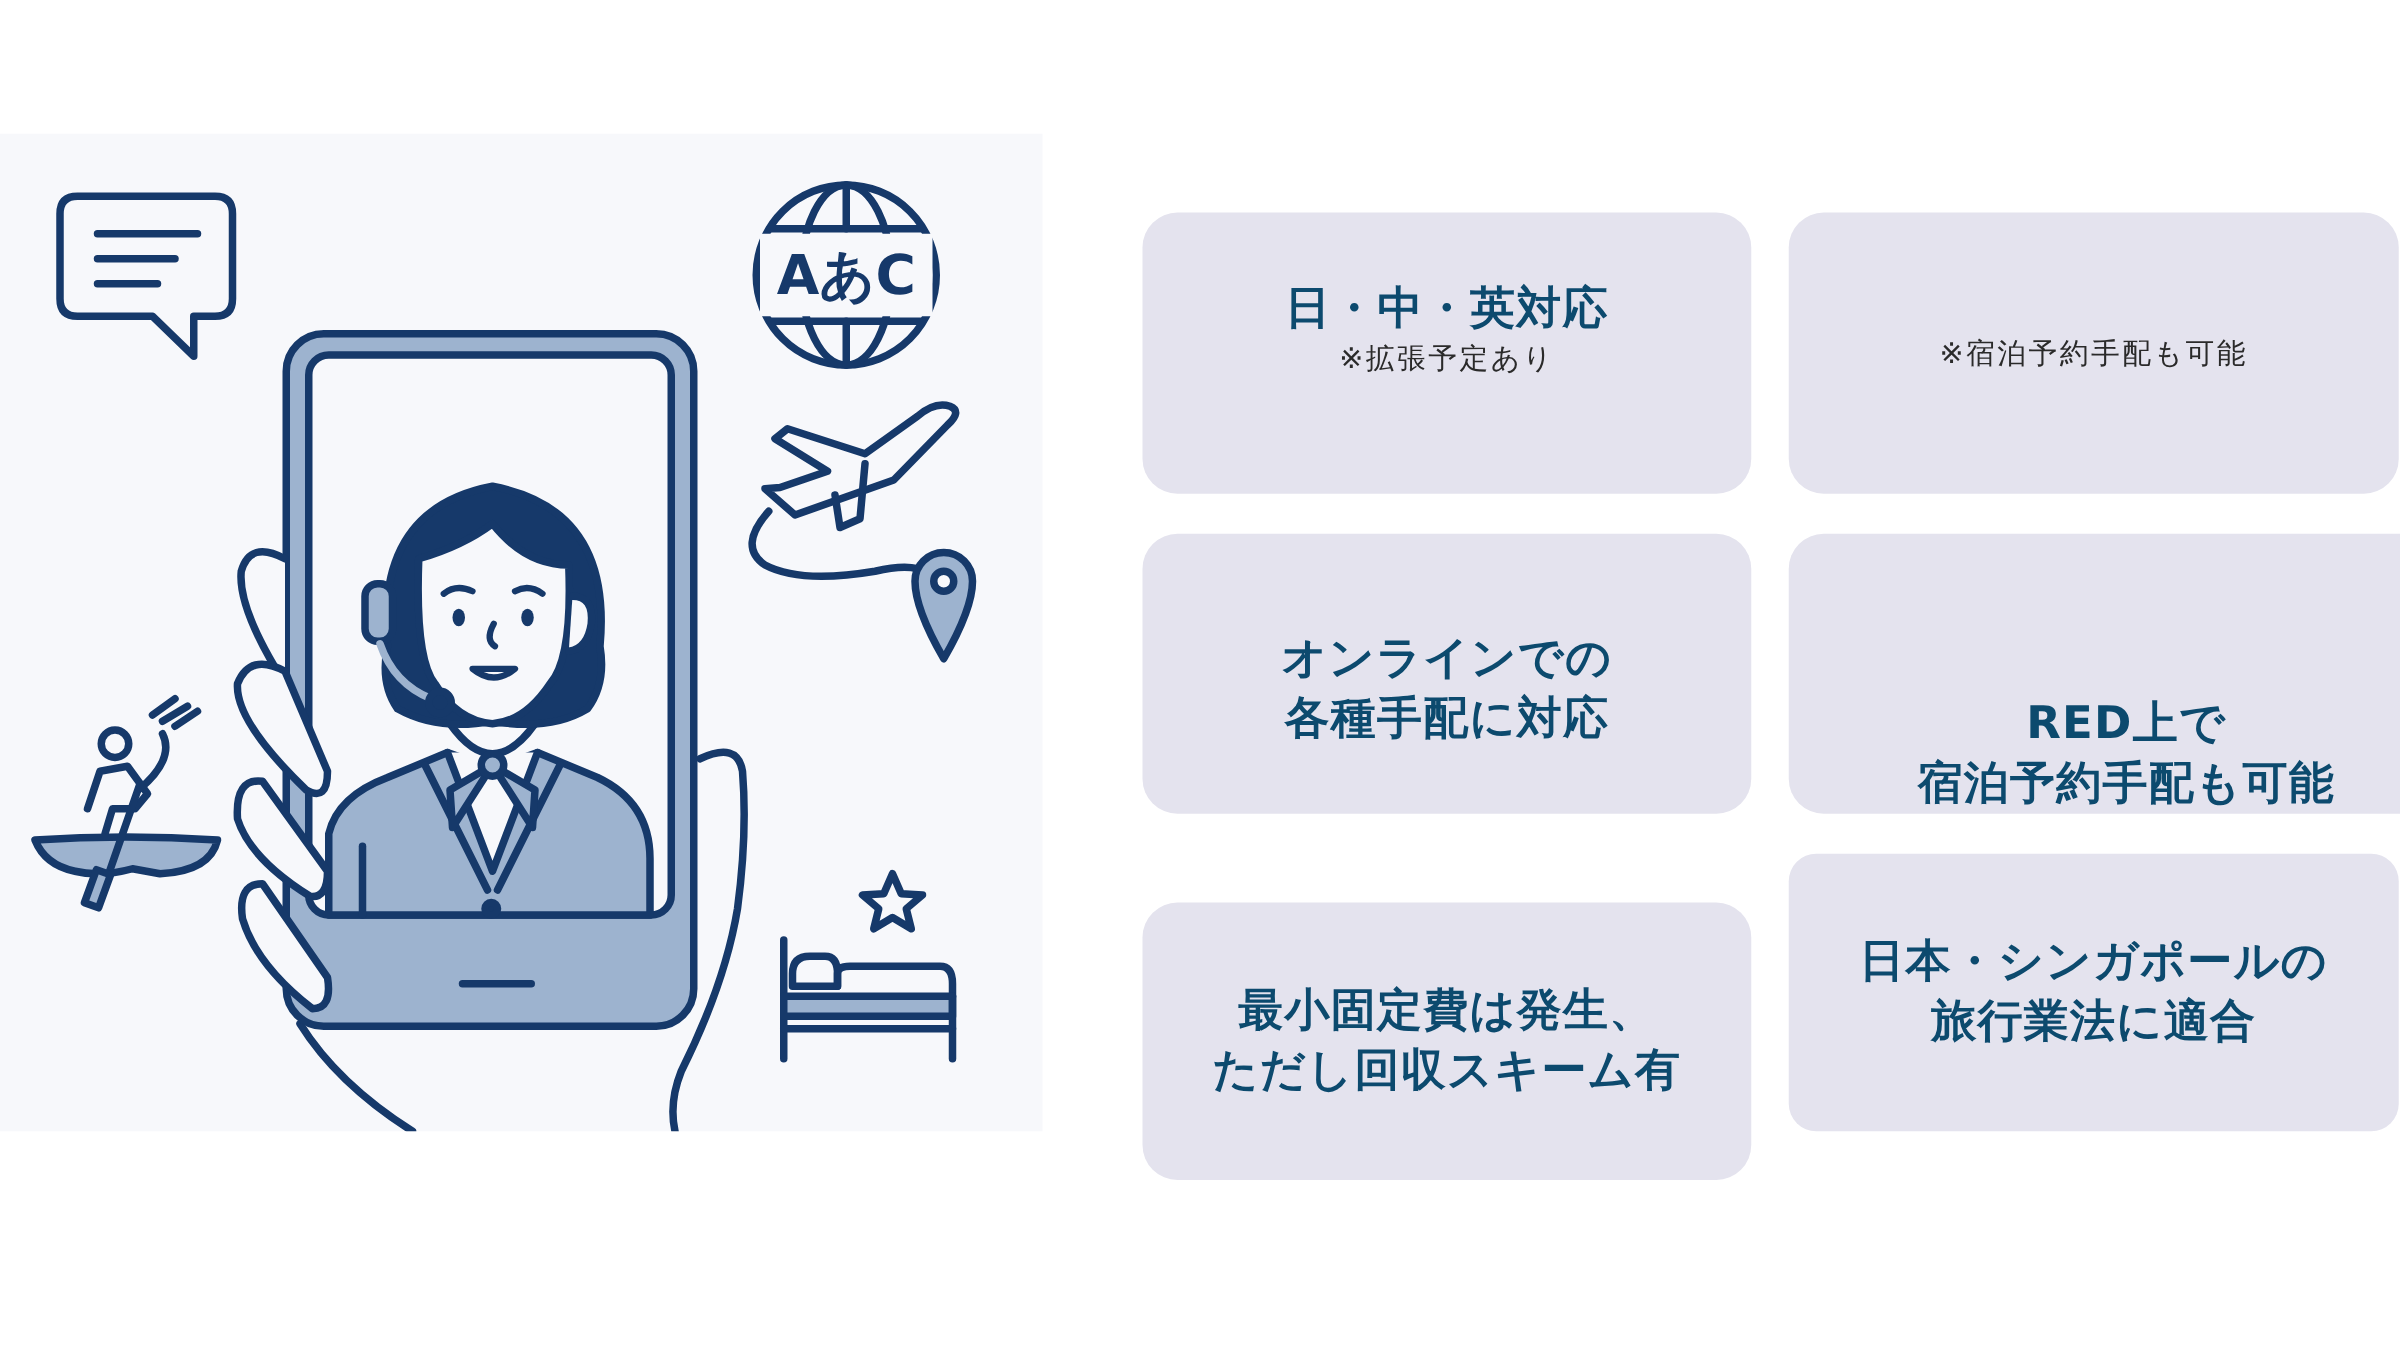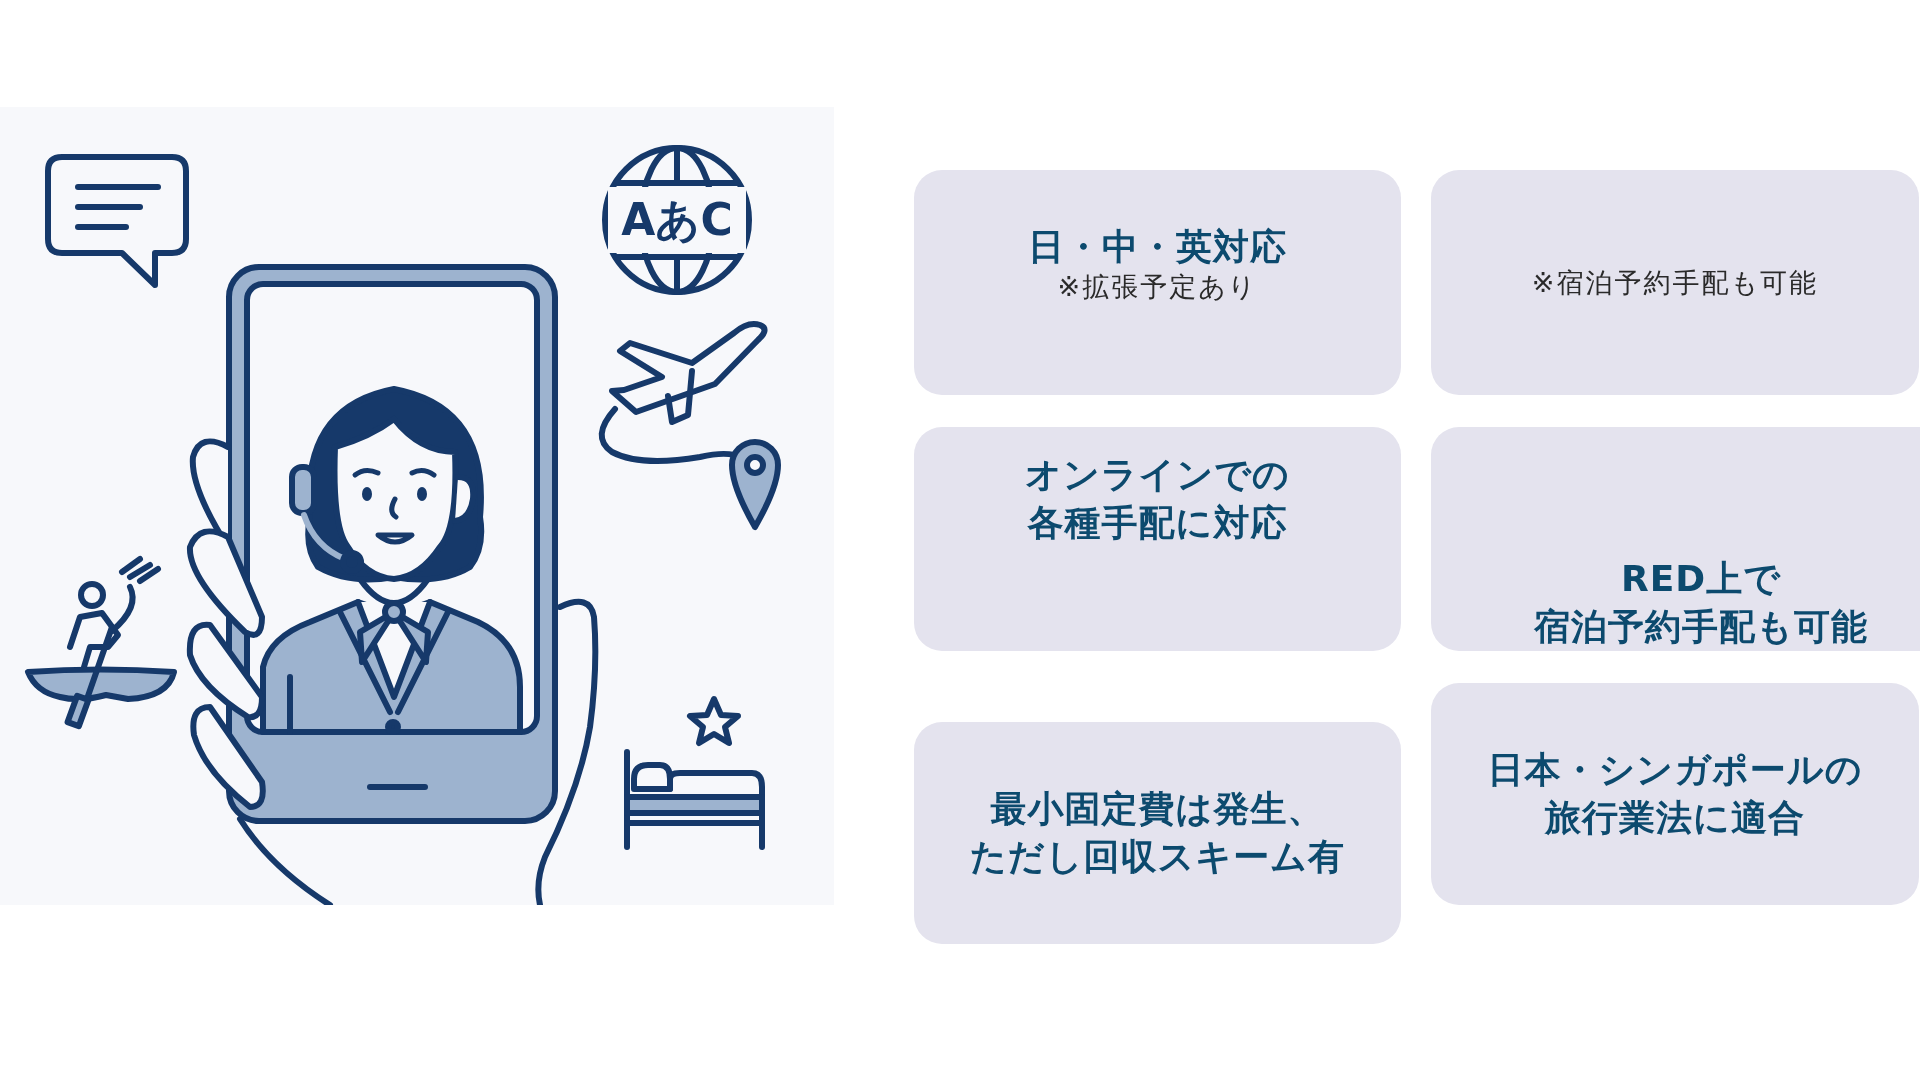--- a/index.html
+++ b/index.html
@@ -12,30 +12,30 @@
     background:#f7f8fb;
     text-align:right;
   }
   .illustration svg { position:absolute; left:0; top:0; width:834px; height:798px; }
   .card {
     position:absolute; background:#e4e3ee; border-radius:28px;
     display:flex; flex-direction:column; align-items:center; justify-content:center;
     text-align:center; box-sizing:border-box; padding:0 24px;
   }
   .card .title { font-weight:bold; font-size:36px; line-height:48px; color:#0c4a6e; letter-spacing:1px; white-space:pre-line; }
-  .card .note { font-size:27px; line-height:32px; color:#2a2a2a; letter-spacing:2px; white-space:pre-line; }
+  .card .note { font-size:23px; line-height:32px; color:#2a2a2a; letter-spacing:2px; white-space:pre-line; }
   .card .sub { font-size:26px; line-height:36px; color:#2a2a2a; letter-spacing:2px; white-space:pre-line; }
   .c1 { left:914px; top:170px; width:487px; height:225px; }
   .c2 { left:1431px; top:170px; width:488px; height:225px; }
   .c3 { left:914px; top:427px; width:487px; height:224px; }
   .c4 { left:1431px; top:427px; width:540px; height:224px;justify-content:flex-end; }
   .c5 { left:914px; top:722px; width:487px; height:222px; }
-  .c6 { left:1431px; top:683px; width:488px; height:222px; }
+  .c6 { left:1431px; top:683px; width:488px; height:222px;border-radius:22px; }
   .c1 .title, .c2 .title { margin-top:-40px; }
-  .c3 { justify-content:flex-start; padding-top:24px; }
+  .c3 { justify-content:center; padding-top:24px; }
 </style>
 </head>
 <body>
 
 <div class="illustration">
   <svg viewBox="0 0 834 798" xmlns="http://www.w3.org/2000/svg" fill="none" stroke="#16396a" stroke-width="6" stroke-linecap="round" stroke-linejoin="round">
 
     <g>
       <path d="M62 50 H172 Q186 50 186 64 V132 Q186 146 172 146 H155 V178 L122 146 H62 Q48 146 48 132 V64 Q48 50 62 50 Z"></path>
       <line x1="78" y1="80" x2="158" y2="80"></line>

